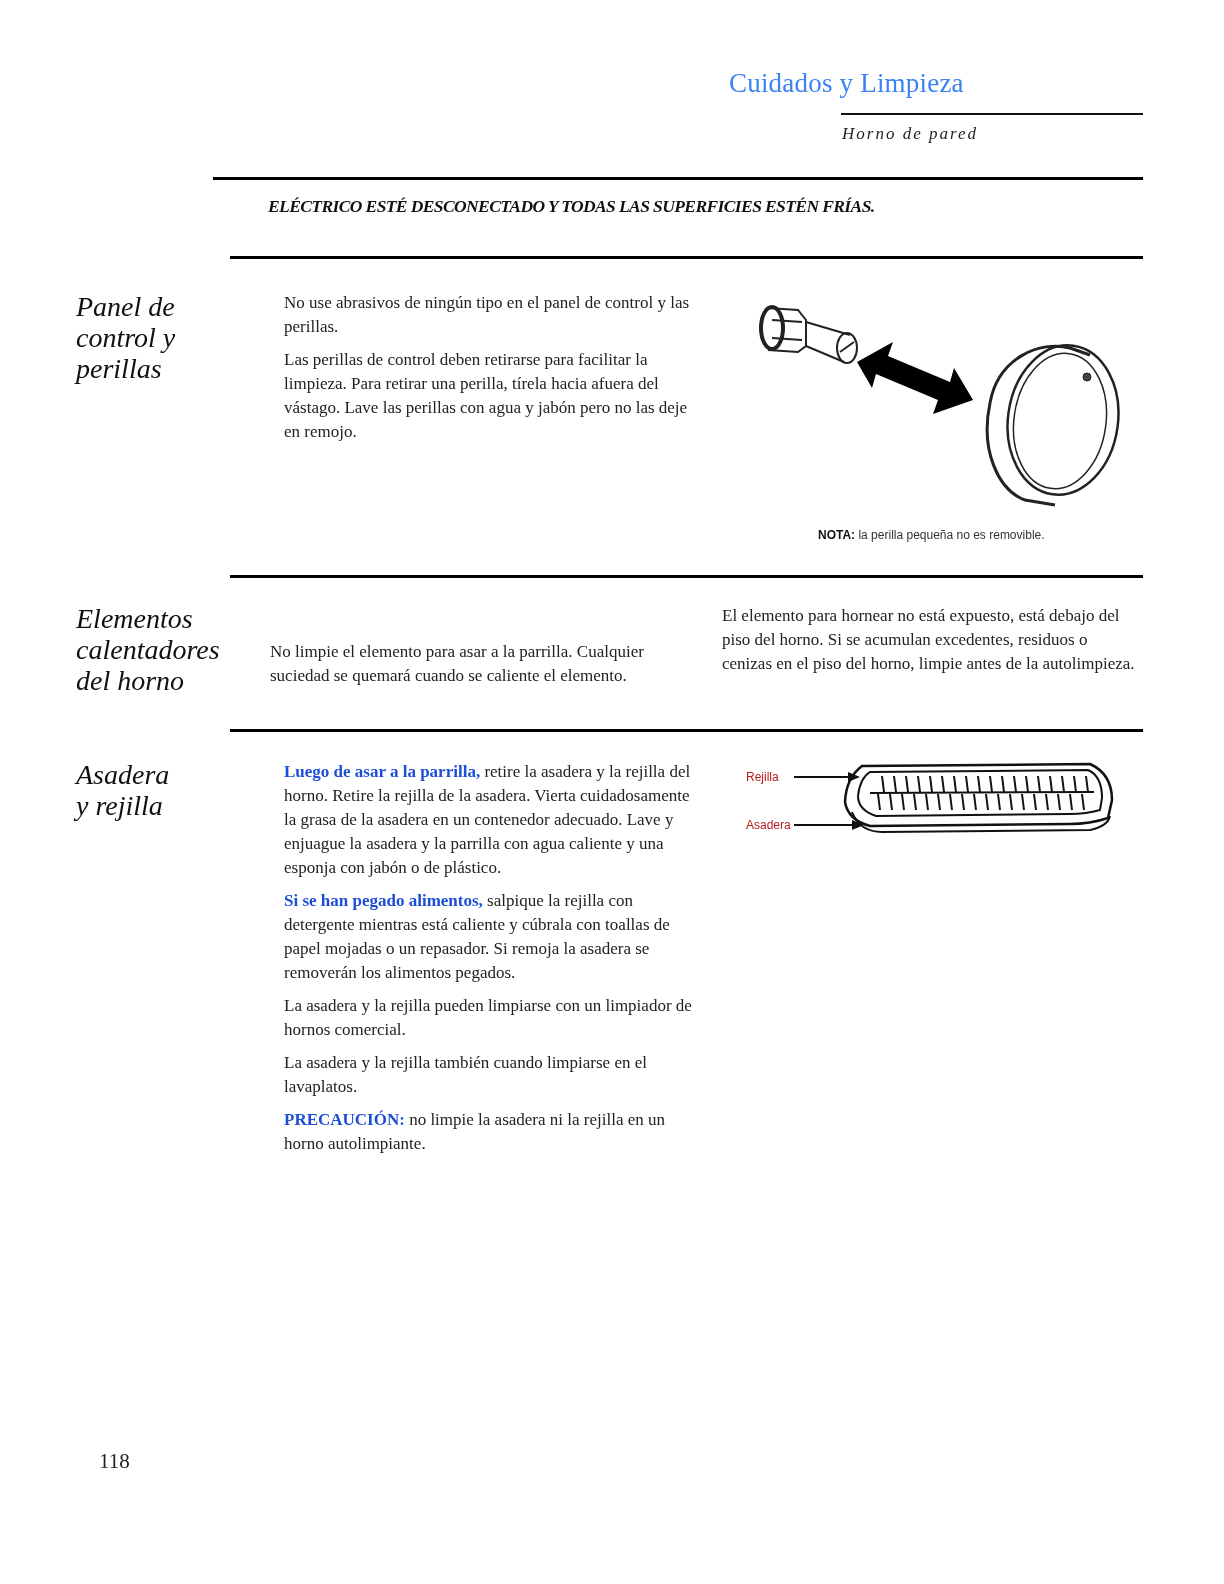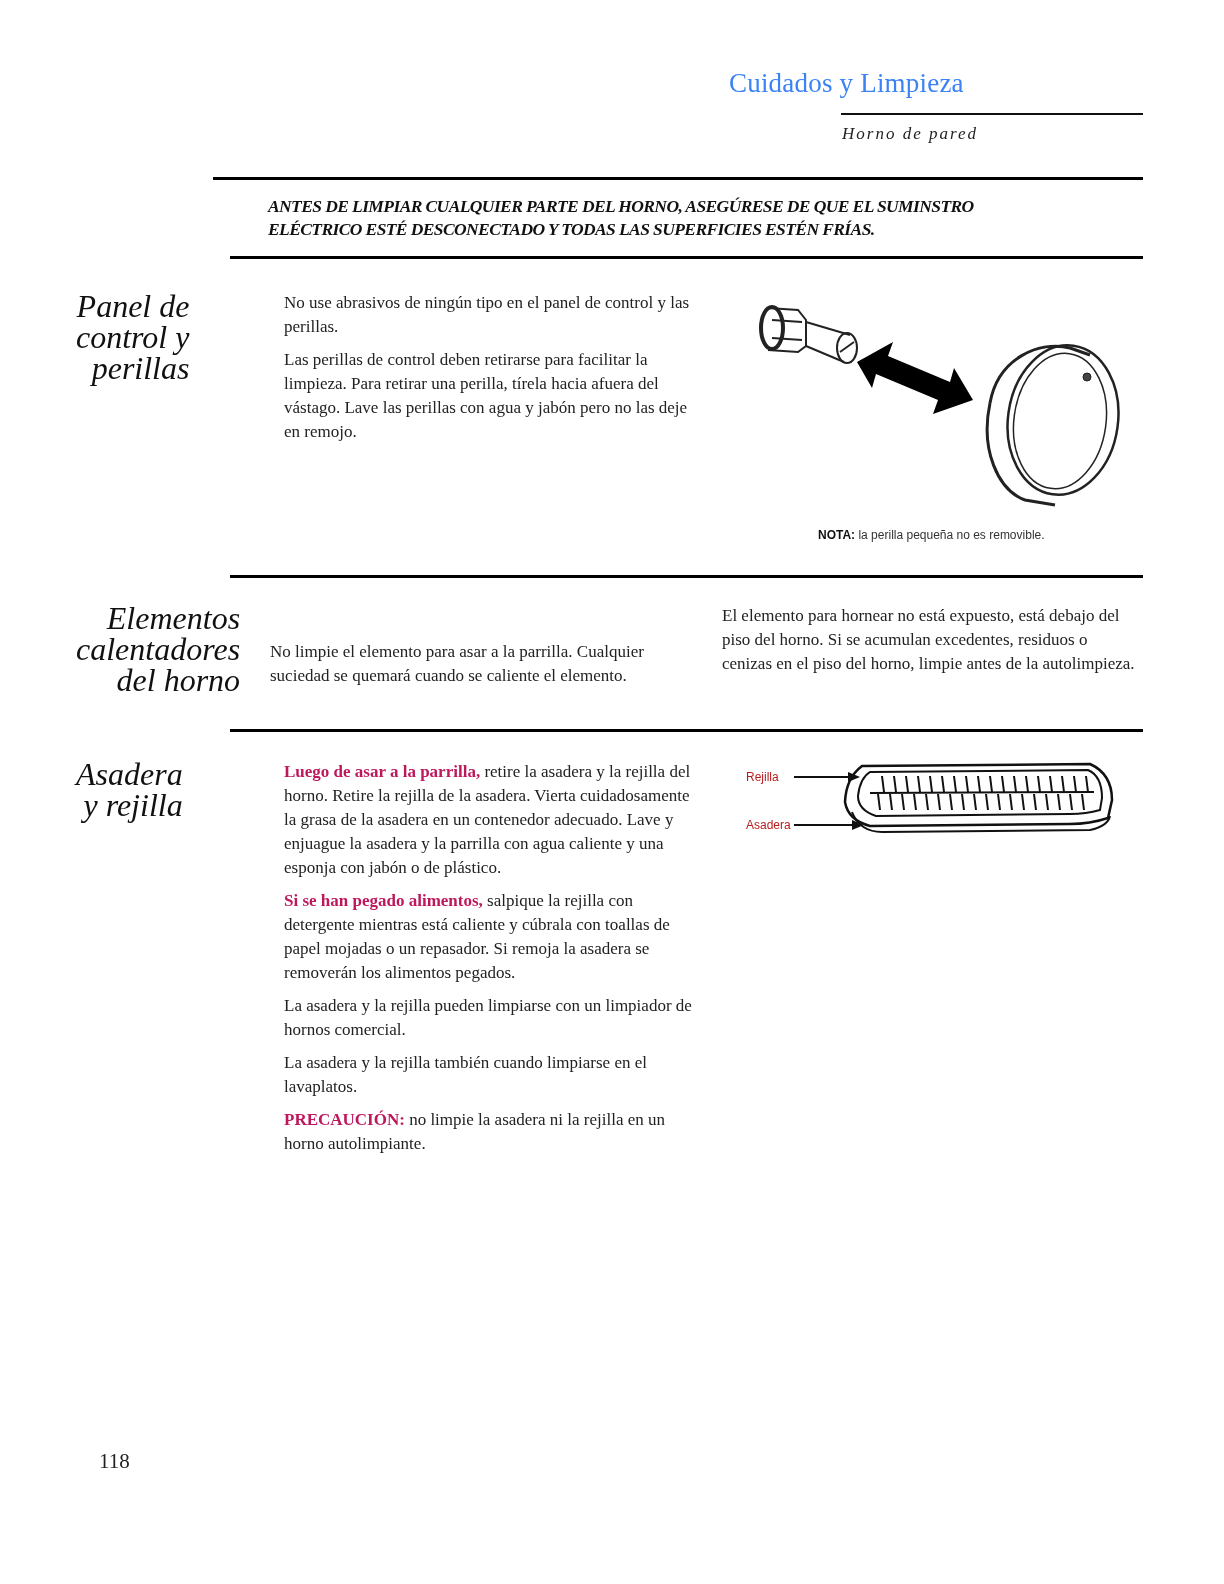--- a/index.html
+++ b/index.html
@@ -17,44 +17,43 @@
       left: 842px; top: 124px; font-style: italic; font-size: 17px; letter-spacing: 2px; color: #222;
       white-space: nowrap;
     }
     .rule { height: 3px; background: #000; }
     .warning {
       left: 268px; top: 195px; width: 860px;
       font-style: italic; font-weight: bold; font-size: 17.5px; line-height: 23px;
       font-family: "Liberation Serif", serif; letter-spacing: -0.6px; color: #111;
     }
     .section-title {
-      font-style: italic; font-size: 32px; line-height: 31px; color: #111; white-space: pre-line; text-align: right;
+      font-style: italic; font-size: 28px; line-height: 31px; color: #111; white-space: pre-line;
     }
     .para {
       font-size: 17px; line-height: 24px; color: #222; margin: 0 0 9px 0;
     }
-    .para b { color: #be185d; }
+    .para b { color: #1d4ed8; }
     .col { font-size: 17px; line-height: 24px; color: #222; }
     .nota {
       font-family: "Liberation Sans", sans-serif; font-size: 12px; color: #333; white-space: nowrap;
     }
     .nota b { color: #111; }
     .label-sans { font-family: "Liberation Sans", sans-serif; font-size: 12px; color: #b91c1c; white-space: nowrap; }
     .page-num { left: 99px; top: 1449px; font-size: 21px; color: #222; }
   </style>
 </head>
 <body>
 
 <div class="abs header-title">Cuidados y Limpieza</div>
 <div class="abs header-rule"></div>
 <div class="abs header-sub">Horno de pared</div>
 
 <div class="abs rule" style="left:213px; top:177px; width:930px;"></div>
 <div class="abs warning">
-  <div>ANTES DE LIMPIAR CUALQUIER PARTE DEL HORNO, ASEGÚRESE DE QUE EL SUMINSTRO</div>
   <div>ELÉCTRICO ESTÉ DESCONECTADO Y TODAS LAS SUPERFICIES ESTÉN FRÍAS.</div>
 </div>
 <div class="abs rule" style="left:230px; top:256px; width:913px;"></div>
 
 <div class="abs section-title" style="left:76px; top:291px;">Panel de
 control y
 perillas</div>
 <div class="abs" style="left:284px; top:291px; width:420px;">
   <p class="para">No use abrasivos de ningún tipo en el panel de control y las perillas.</p>
   <p class="para">Las perillas de control deben retirarse para facilitar la limpieza. Para retirar una perilla, tírela hacia afuera del vástago. Lave las perillas con agua y jabón pero no las deje en remojo.</p>

